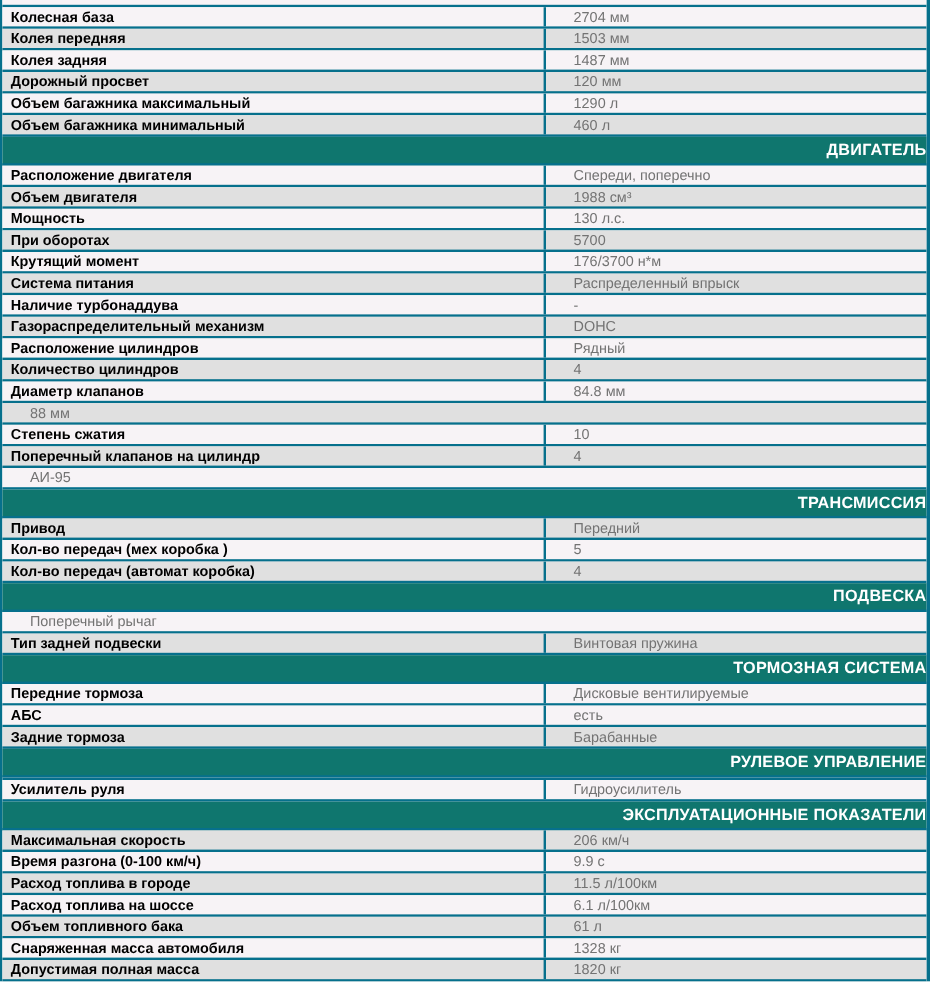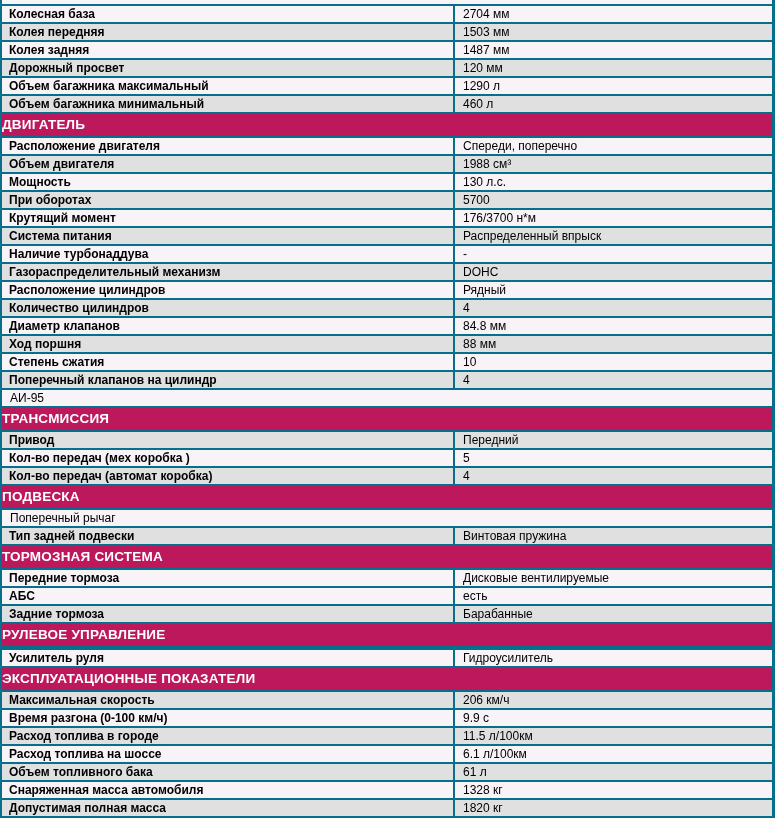--- a/index.html
+++ b/index.html
@@ -14,25 +14,25 @@
     border-left: 2px solid #06708c;
     border-right: 3px solid #06708c;
     background: #ffffff;
   }
   .partial-row {
     height: 4px;
     background: #f7f3f6;
     border-bottom: 2px solid #06708c;
   }
   .section-header {
-    background: #be185d;
+    background: #0f766e;
     color: #ffffff;
     font-weight: bold;
     font-size: 13.5px;
-    text-align: left;
+    text-align: right;
     line-height: 22px;
     height: 22px;
     border-bottom: 2px solid #06708c;
     letter-spacing: 0.2px;
   }
   .spec-row {
     display: flex;
     border-bottom: 2px solid #06708c;
     align-items: center;
   }
@@ -46,22 +46,22 @@
     font-size: 12px;
     color: #000000;
     padding: 1px 6px 1px 7px;
     line-height: 14px;
     display: flex;
     align-items: center;
   }
   .spec-value {
     flex: 1;
     font-size: 12px;
-    color: #000000;
-    padding: 1px 6px 1px 8px;
+    color: #737373;
+    padding: 1px 6px 1px 23px;
     line-height: 14px;
     display: flex;
     align-items: center;
   }
 </style>
 </head>
 <body>
 
 <div id="spec-table">
   <div class="partial-row"></div>
@@ -129,21 +129,20 @@
       </div>
       <div class="spec-row gray">
         <div class="spec-label">Количество цилиндров</div>
         <div class="spec-value">4</div>
       </div>
       <div class="spec-row light">
         <div class="spec-label">Диаметр клапанов</div>
         <div class="spec-value">84.8 мм</div>
       </div>
       <div class="spec-row gray">
-        <div class="spec-label">Ход поршня</div>
         <div class="spec-value">88 мм</div>
       </div>
       <div class="spec-row light">
         <div class="spec-label">Степень сжатия</div>
         <div class="spec-value">10</div>
       </div>
       <div class="spec-row gray">
         <div class="spec-label">Поперечный клапанов на цилиндр</div>
         <div class="spec-value">4</div>
       </div>

